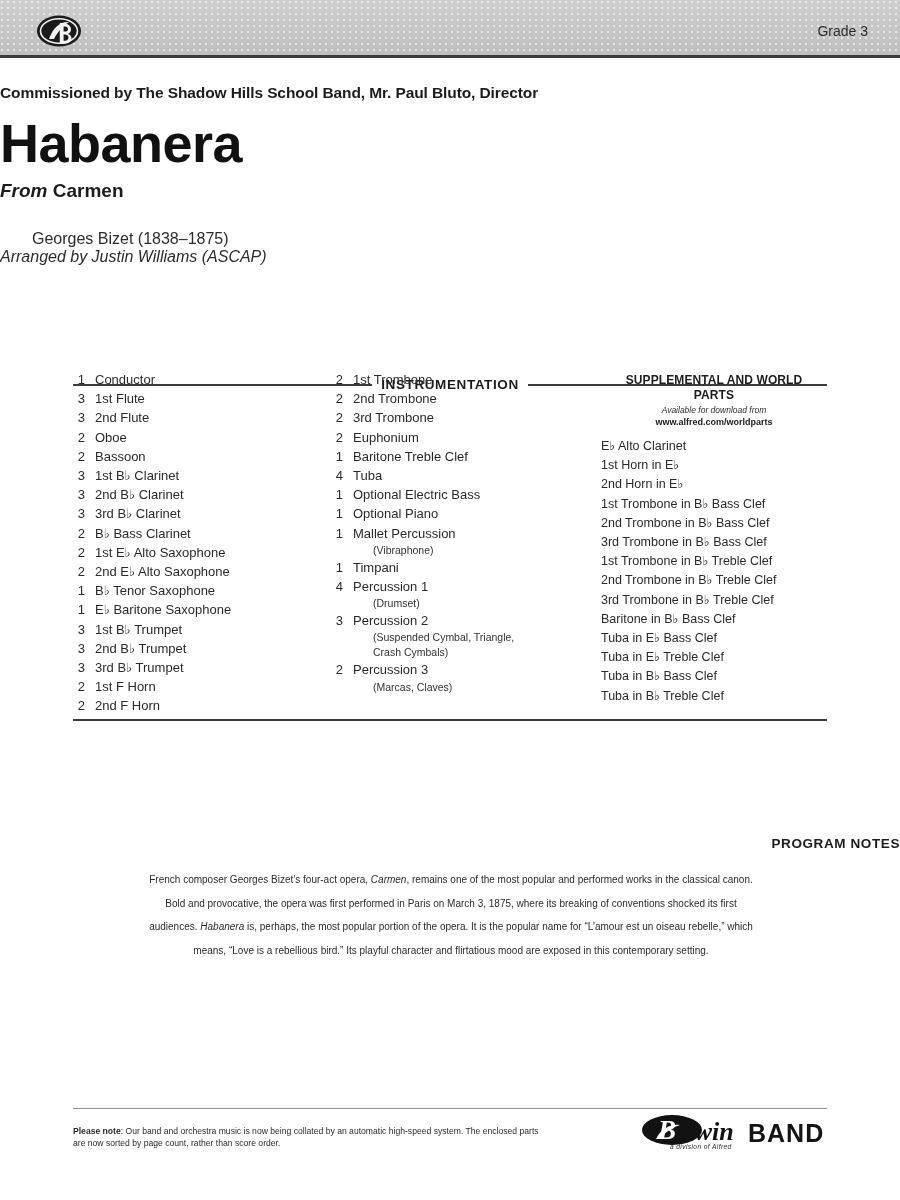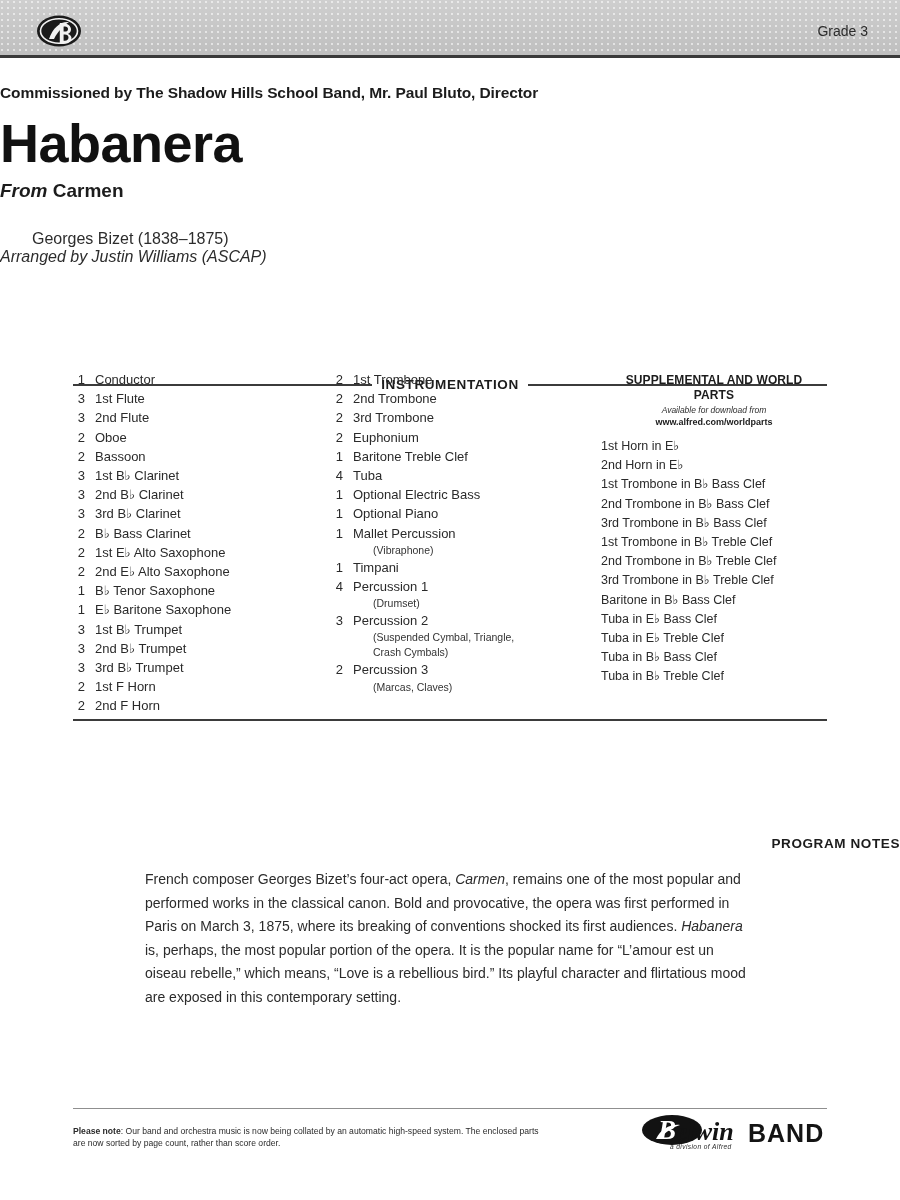--- a/index.html
+++ b/index.html
@@ -200,24 +200,24 @@
     text-align: right;
     font-size: 13.5px;
     font-weight: bold;
     letter-spacing: .6px;
     color: #1c1c1c;
   }
   #program-notes-body {
     position: absolute;
     left: 145px; top: 868px;
     width: 612px;
-    font-size: 14px;
+    font-size: 10px;
     line-height: 23.5px;
     color: #2b2b2b;
-    text-align: left;
+    text-align: center;
   }
   #program-notes-body .ital { font-style: italic; }
 
   
   #footer-rule {
     position: absolute;
     left: 73px; top: 1108px;
     width: 754px; height: 1px;
     background: #8f8f8f;
   }
@@ -425,20 +425,21 @@
       <div class="instr-sub">(Marcas, Claves)</div>
     </div>
   <div class="instr-col" id="col-right">
     <div id="suppl-title">
       <div>SUPPLEMENTAL AND WORLD</div>
       <div>PARTS</div>
     </div>
     <div id="suppl-avail">Available for download from</div>
     <div id="suppl-url">www.alfred.com/worldparts</div>
     <div id="suppl-list">
+        <div class="suppl-row">E♭ Alto Clarinet</div>
         <div class="suppl-row">1st Horn in E♭</div>
         <div class="suppl-row">2nd Horn in E♭</div>
         <div class="suppl-row">1st Trombone in B♭ Bass Clef</div>
         <div class="suppl-row">2nd Trombone in B♭ Bass Clef</div>
         <div class="suppl-row">3rd Trombone in B♭ Bass Clef</div>
         <div class="suppl-row">1st Trombone in B♭ Treble Clef</div>
         <div class="suppl-row">2nd Trombone in B♭ Treble Clef</div>
         <div class="suppl-row">3rd Trombone in B♭ Treble Clef</div>
         <div class="suppl-row">Baritone in B♭ Bass Clef</div>
         <div class="suppl-row">Tuba in E♭ Bass Clef</div>

